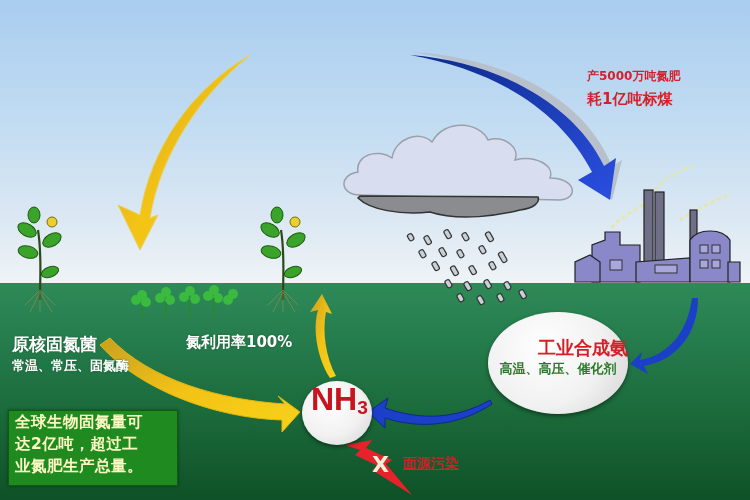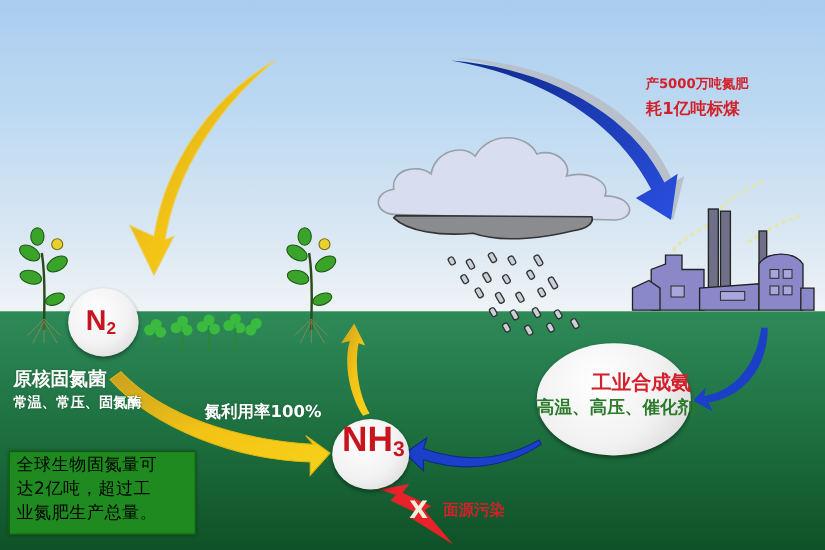--- a/index.html
+++ b/index.html
@@ -12,21 +12,21 @@
   .txt{position:absolute;white-space:nowrap;font-weight:bold;}
   .red{color:#d4202a;}
   .white{color:#ffffff;text-shadow:0 0 2px #1a5b30;text-align:center;}
   .ball{position:absolute;border-radius:50%;
     background:radial-gradient(circle at 40% 35%,#ffffff 0%,#f1f1f1 55%,#d0d0d0 100%);
     box-shadow:0 2px 4px rgba(0,0,0,.45);}
   .formula{position:absolute;font-weight:bold;color:#c8141e;font-family:"Liberation Sans",sans-serif;}
   .formula sub{font-size:60%;vertical-align:-20%;}
   #stat-box{position:absolute;left:8px;top:410px;width:168px;height:74px;background:#1f8a1f;
     border:1px solid #0e5d0e;box-shadow:0 0 3px rgba(0,0,0,.4);}
-  #stat-box .line{display:block;color:#000000;font-weight:normal;font-size:15.5px;line-height:22px;padding-left:6px;letter-spacing:0.5px;}
+  #stat-box .line{display:block;color:#fef9c3;font-weight:bold;font-size:15.5px;line-height:22px;padding-left:6px;letter-spacing:0.5px;}
 </style>
 </head>
 <body>
 
 <div id="stage">
   <div id="ground"></div>
 
   <svg class="layer" viewBox="0 0 750 500">
     <defs>
       <linearGradient id="ygrad" x1="0" y1="0" x2="1" y2="1">
@@ -174,46 +174,41 @@
         <line x1="190" y1="300" x2="190" y2="318"></line>
           <line x1="214" y1="298" x2="214" y2="318"></line>
       </g>
     </g>
 
     <g>
       <path d="M345,445 L372,440 L366,448 L392,460 L386,464 L412,495 L372,470 L378,466 L355,455 L360,450 Z" fill="#e8222a"></path>
     </g>
   </svg>
 
-  <div class="ball" style="left:62px;top:262px;width:64px;height:62px;">
-    <span class="formula" style="left:16px;top:14px;font-size:26px;">
-      <span>N</span><sub>2</sub>
-    </span>
-  </div>
 
   <div class="ball" style="left:302px;top:381px;width:70px;height:64px;">
     <span class="formula" style="left:9px;top:0;font-size:32px;">
       <span>NH</span><sub>3</sub>
     </span>
   </div>
 
   <div class="ball" style="left:488px;top:312px;width:140px;height:102px;border-radius:50%;">
     <div class="txt red" style="left:0;width:140px;text-align:right;top:24px;font-size:18px;">工业合成氨</div>
-    <div class="txt" style="left:0;width:140px;text-align:center;top:48px;font-size:16px;color:#2a7a2a;">高温、高压、催化剂</div>
+    <div class="txt" style="left:0;width:140px;text-align:center;top:48px;font-size:13px;color:#2a7a2a;">高温、高压、催化剂</div>
   </div>
 
   <div class="txt red" style="left:587px;top:68px;font-size:12px;">产5000万吨氮肥</div>
   <div class="txt red" style="left:587px;top:90px;font-size:15px;">耗1亿吨标煤</div>
 
   <div class="txt white" style="left:12px;top:333px;font-size:17px;">原核固氮菌</div>
   <div class="txt white" style="left:12px;top:357px;font-size:13px;">常温、常压、固氮酶</div>
 
-  <div class="txt white" style="left:186px;top:333px;font-size:15px;margin-top:32px;">氮利用率100%</div>
-
-  <div class="txt red" style="left:403px;top:455px;font-size:14px;">面源污染</div>
+  <div class="txt white" style="left:186px;top:333px;font-size:15px;">氮利用率100%</div>
+
+  <div class="txt red" style="left:403px;top:455px;font-size:14px;text-decoration:underline;">面源污染</div>
   <div class="txt" style="left:372px;top:452px;font-size:22px;color:#f0f0d8;">X</div>
 
   <div id="stat-box">
     <span class="line">全球生物固氮量可</span>
     <span class="line">达2亿吨，超过工</span>
     <span class="line">业氮肥生产总量。</span>
   </div>
 </div>
 
 </body></html>

